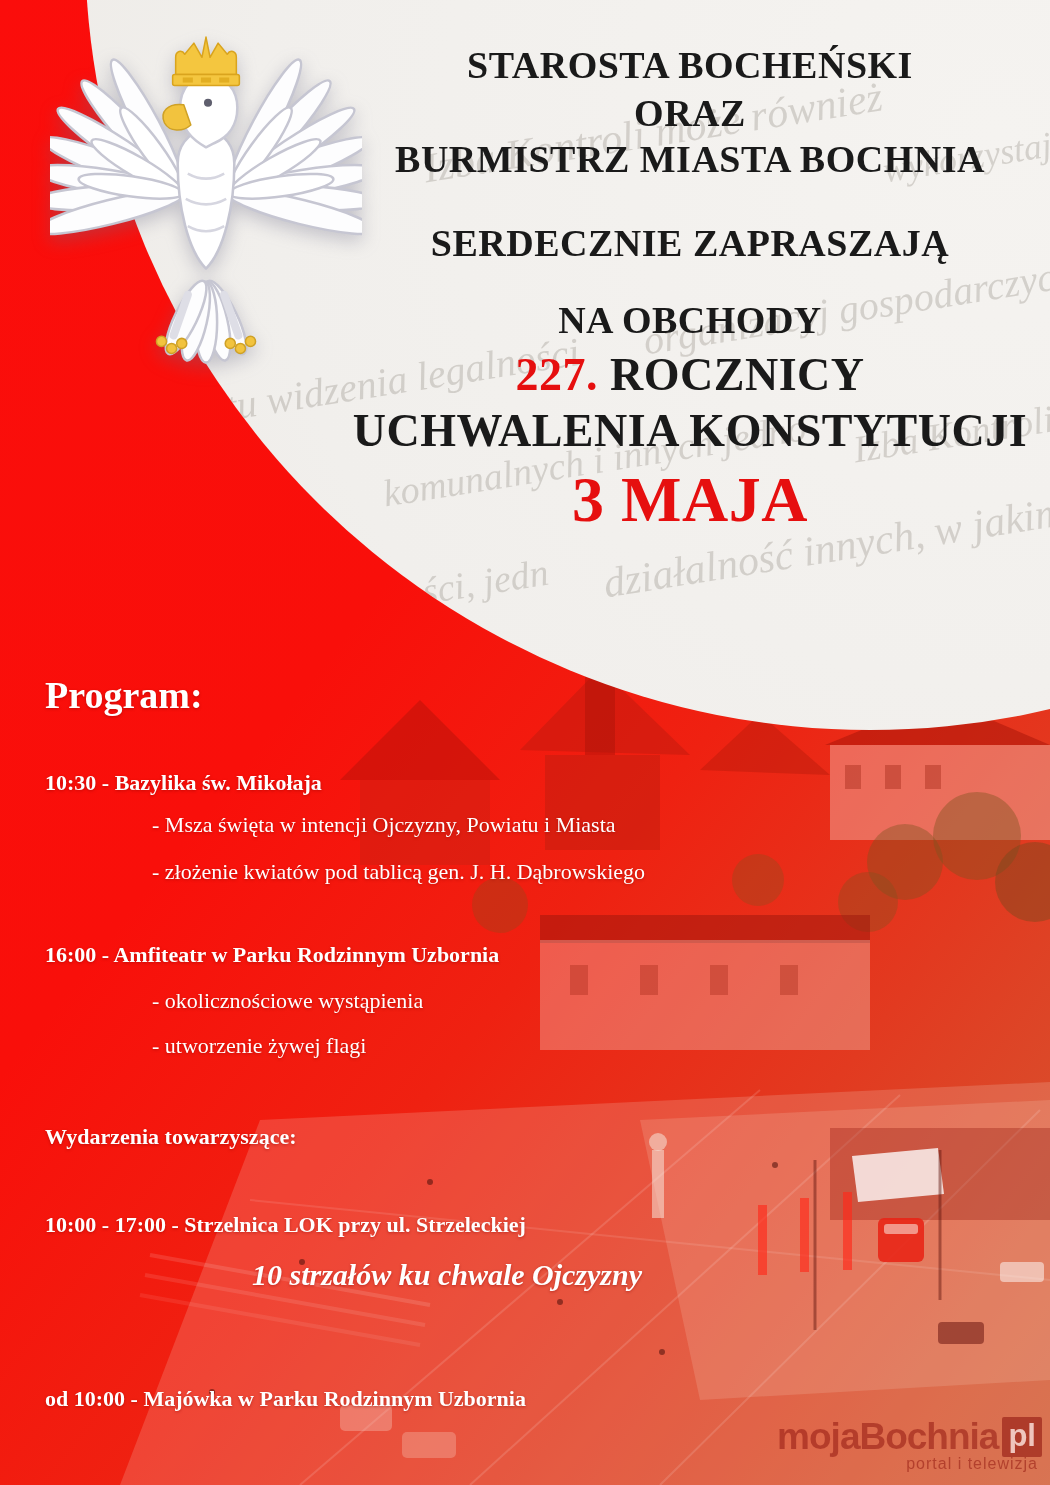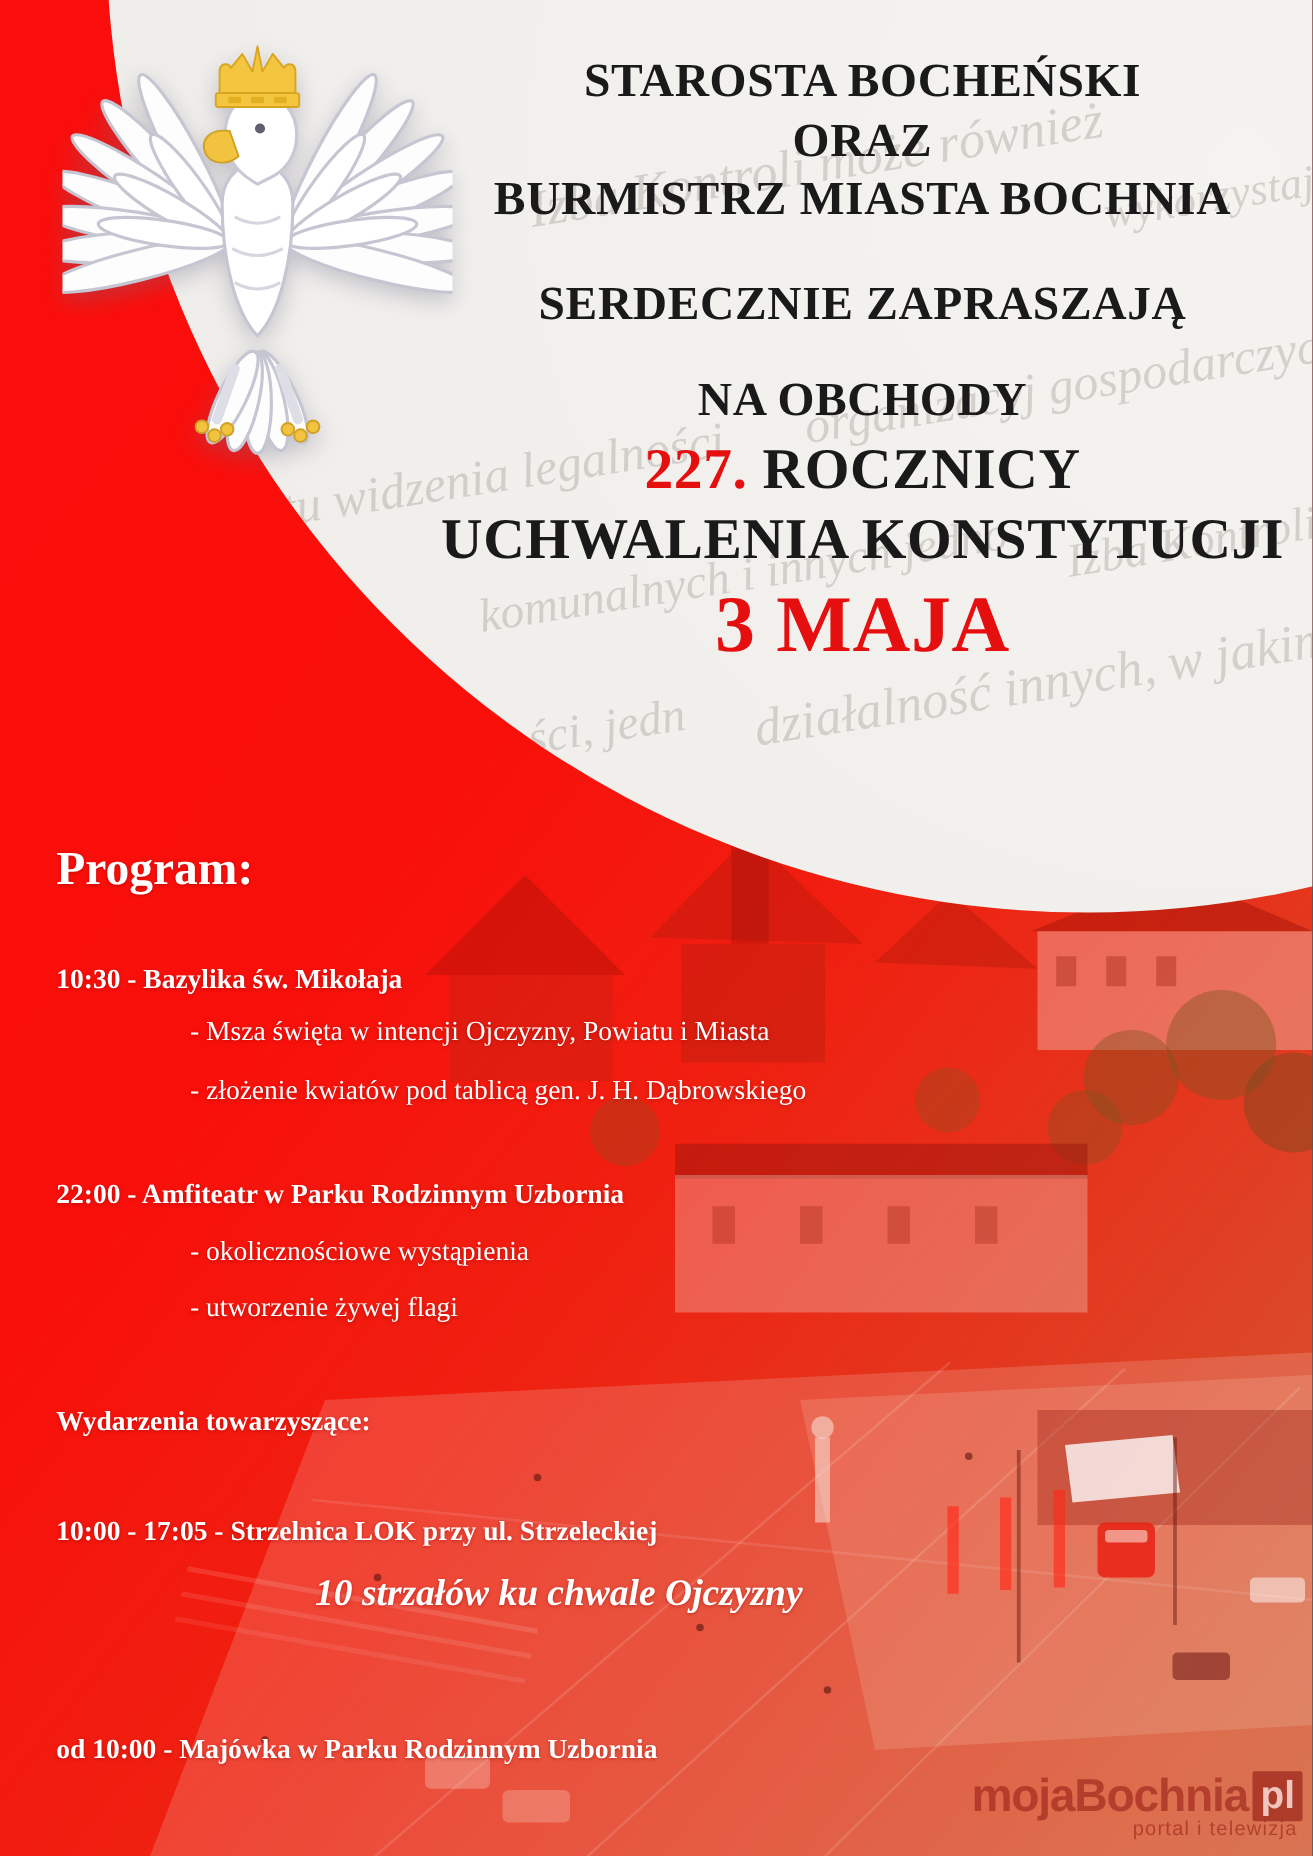--- a/index.html
+++ b/index.html
@@ -204,27 +204,27 @@
   <div class="toptext fs46" style="top:352px;"><span class="red-txt">227.</span><span> ROCZNICY</span></div>
   <div class="toptext fs46" style="top:408px;">UCHWALENIA KONSTYTUCJI</div>
   <div class="toptext fs64 red-txt" style="top:468px;">3 MAJA</div>
 
   <div class="wline bold" style="left:45px;top:674px;font-size:38px;">Program:</div>
 
   <div class="wline bold" style="left:45px;top:770px;">10:30 - Bazylika św. Mikołaja</div>
   <div class="wline" style="left:152px;top:812px;">- Msza święta w intencji Ojczyzny, Powiatu i Miasta</div>
   <div class="wline" style="left:152px;top:859px;">- złożenie kwiatów pod tablicą gen. J. H. Dąbrowskiego</div>
 
-  <div class="wline bold" style="left:45px;top:942px;">22:00 - Amfiteatr w Parku Rodzinnym Uzbornia</div>
+  <div class="wline bold" style="left:45px;top:942px;">16:00 - Amfiteatr w Parku Rodzinnym Uzbornia</div>
   <div class="wline" style="left:152px;top:1033px;">- utworzenie żywej flagi</div>
   <div class="wline" style="left:152px;top:988px;">- okolicznościowe wystąpienia</div>
 
   <div class="wline bold" style="left:45px;top:1124px;">Wydarzenia towarzyszące:</div>
 
-  <div class="wline bold" style="left:45px;top:1212px;">10:00 - 17:05 - Strzelnica LOK przy ul. Strzeleckiej</div>
+  <div class="wline bold" style="left:45px;top:1212px;">10:00 - 17:00 - Strzelnica LOK przy ul. Strzeleckiej</div>
   <div class="wline ital" style="left:252px;top:1258px;font-size:30px;">10 strzałów ku chwale Ojczyzny</div>
 
   <div class="wline bold" style="left:45px;top:1342px;margin-top:44px;">od 10:00 - Majówka w Parku Rodzinnym Uzbornia</div>
 
   <div class="watermark">
     <div class="wm-row">
       <span class="wm-brand">mojaBochnia</span>
       <span class="wm-tld">pl</span>
     </div>
     <div class="wm-tag">portal i telewizja</div>

